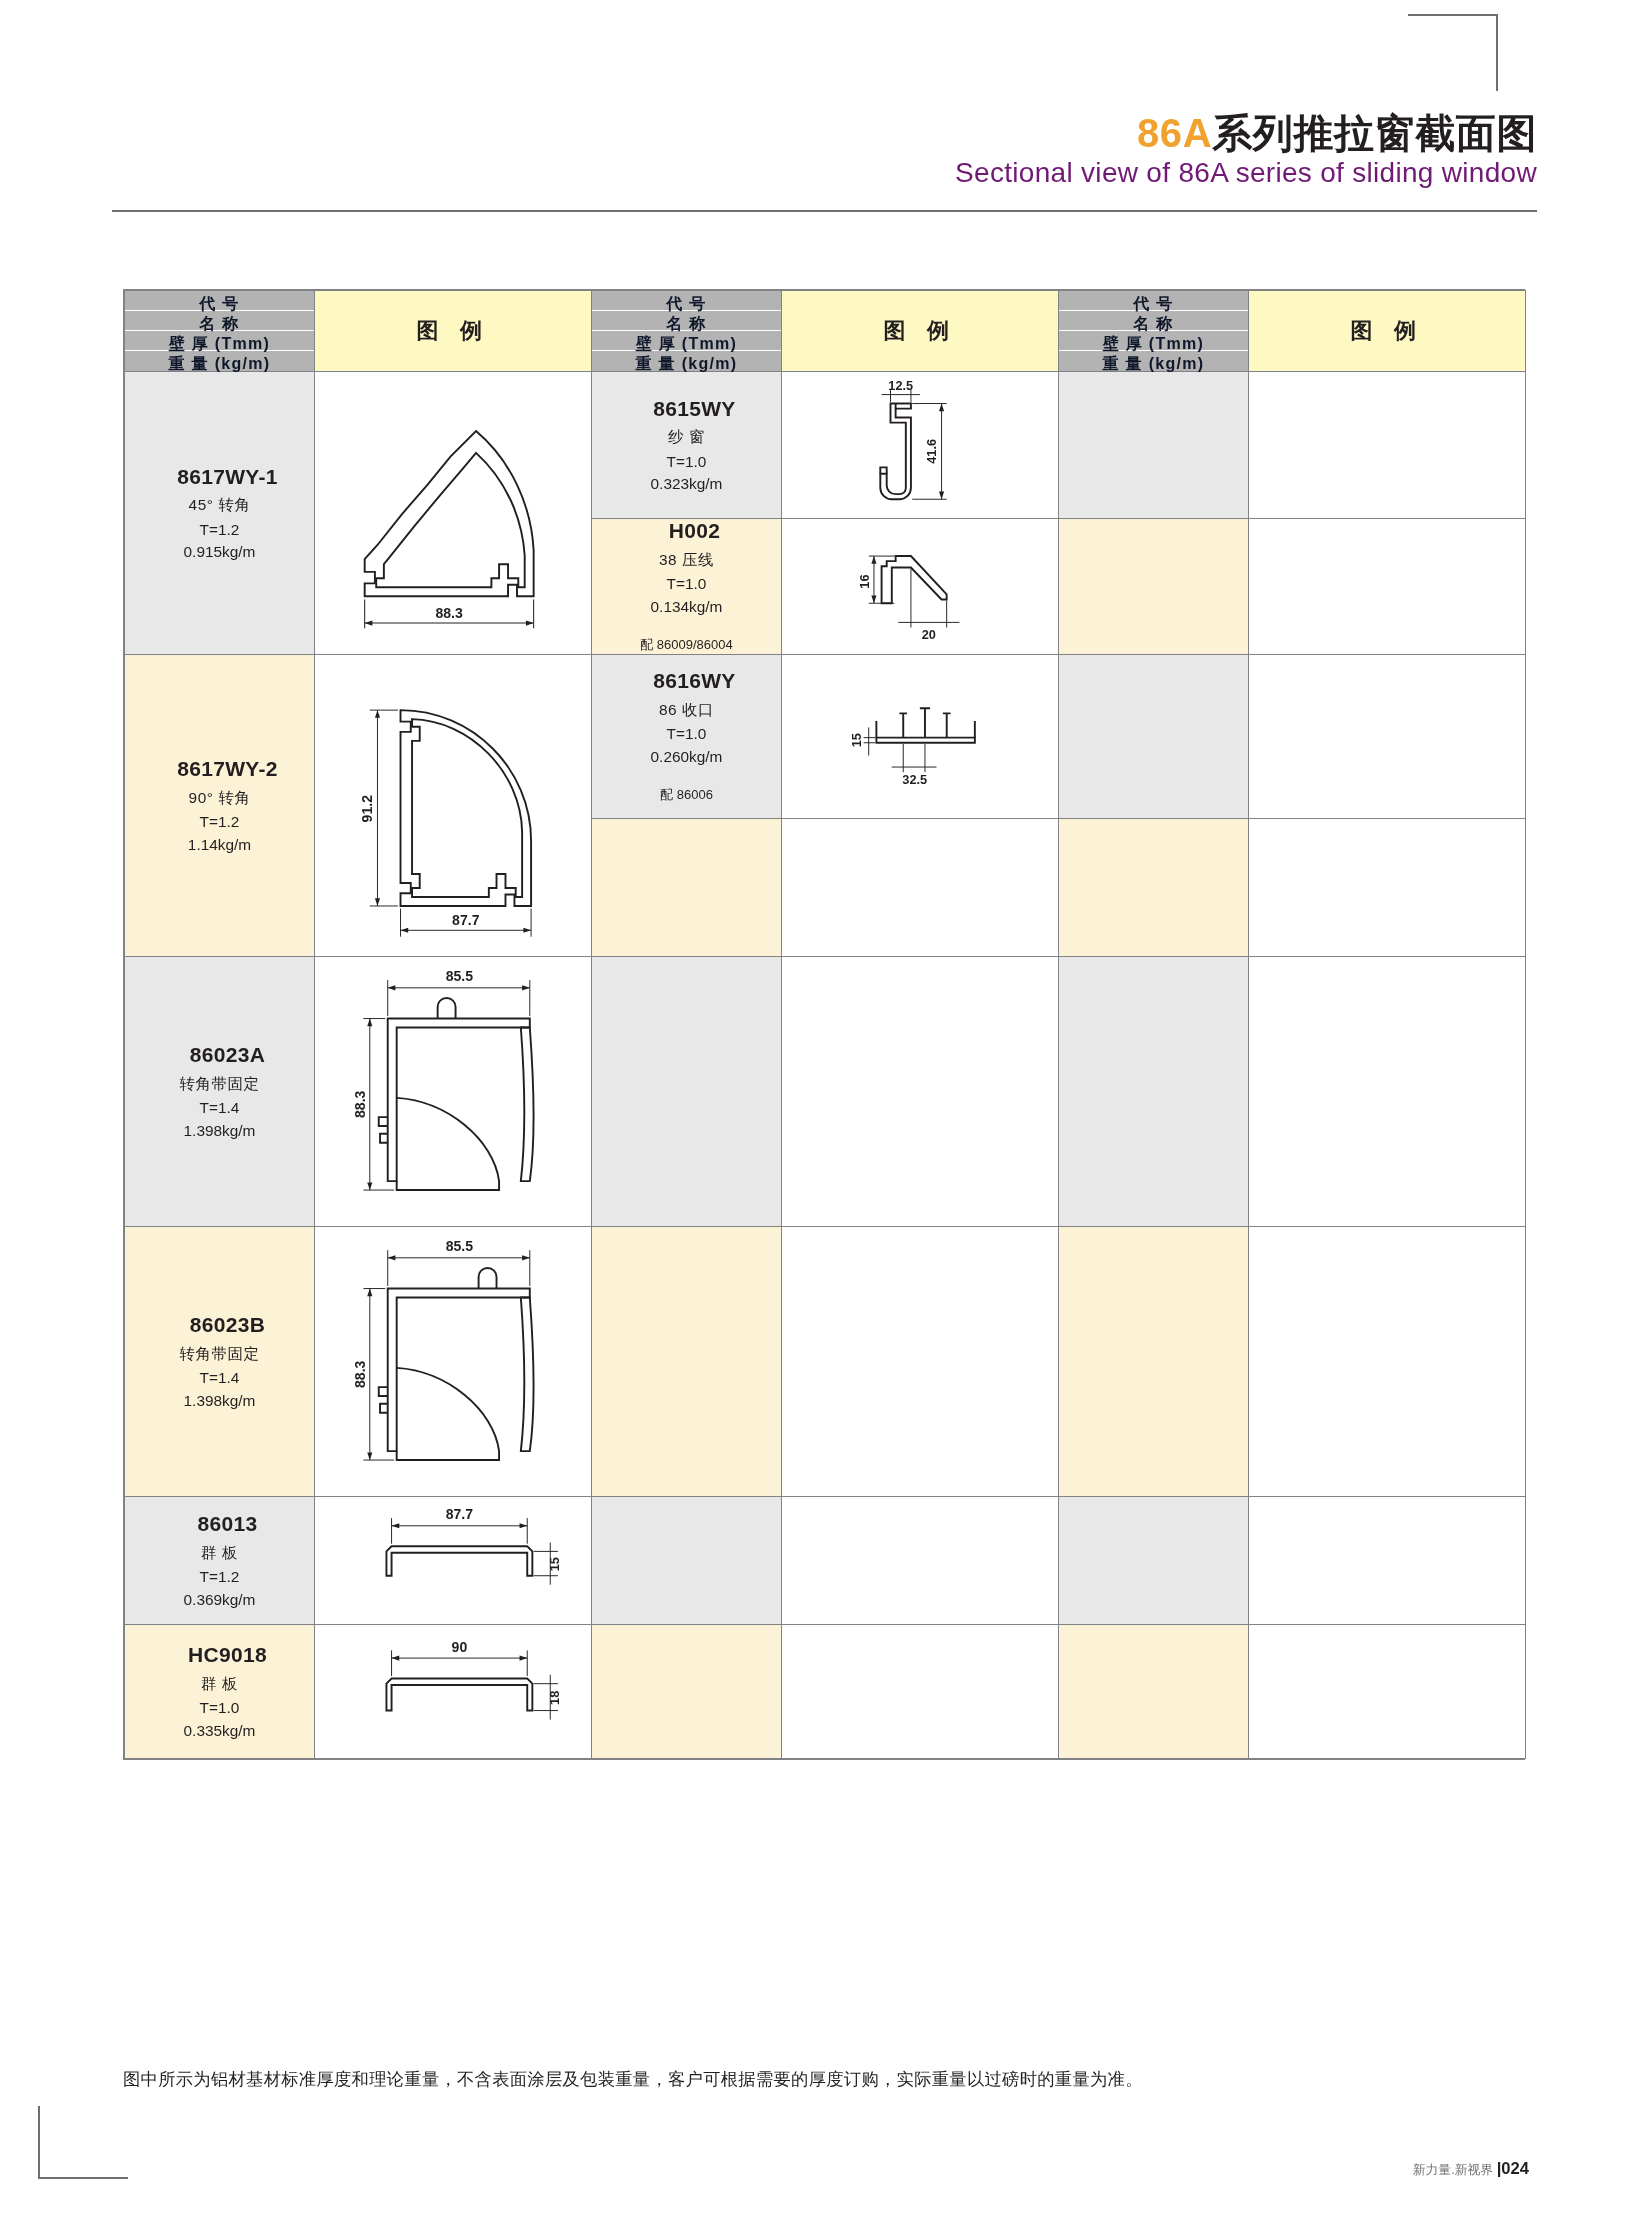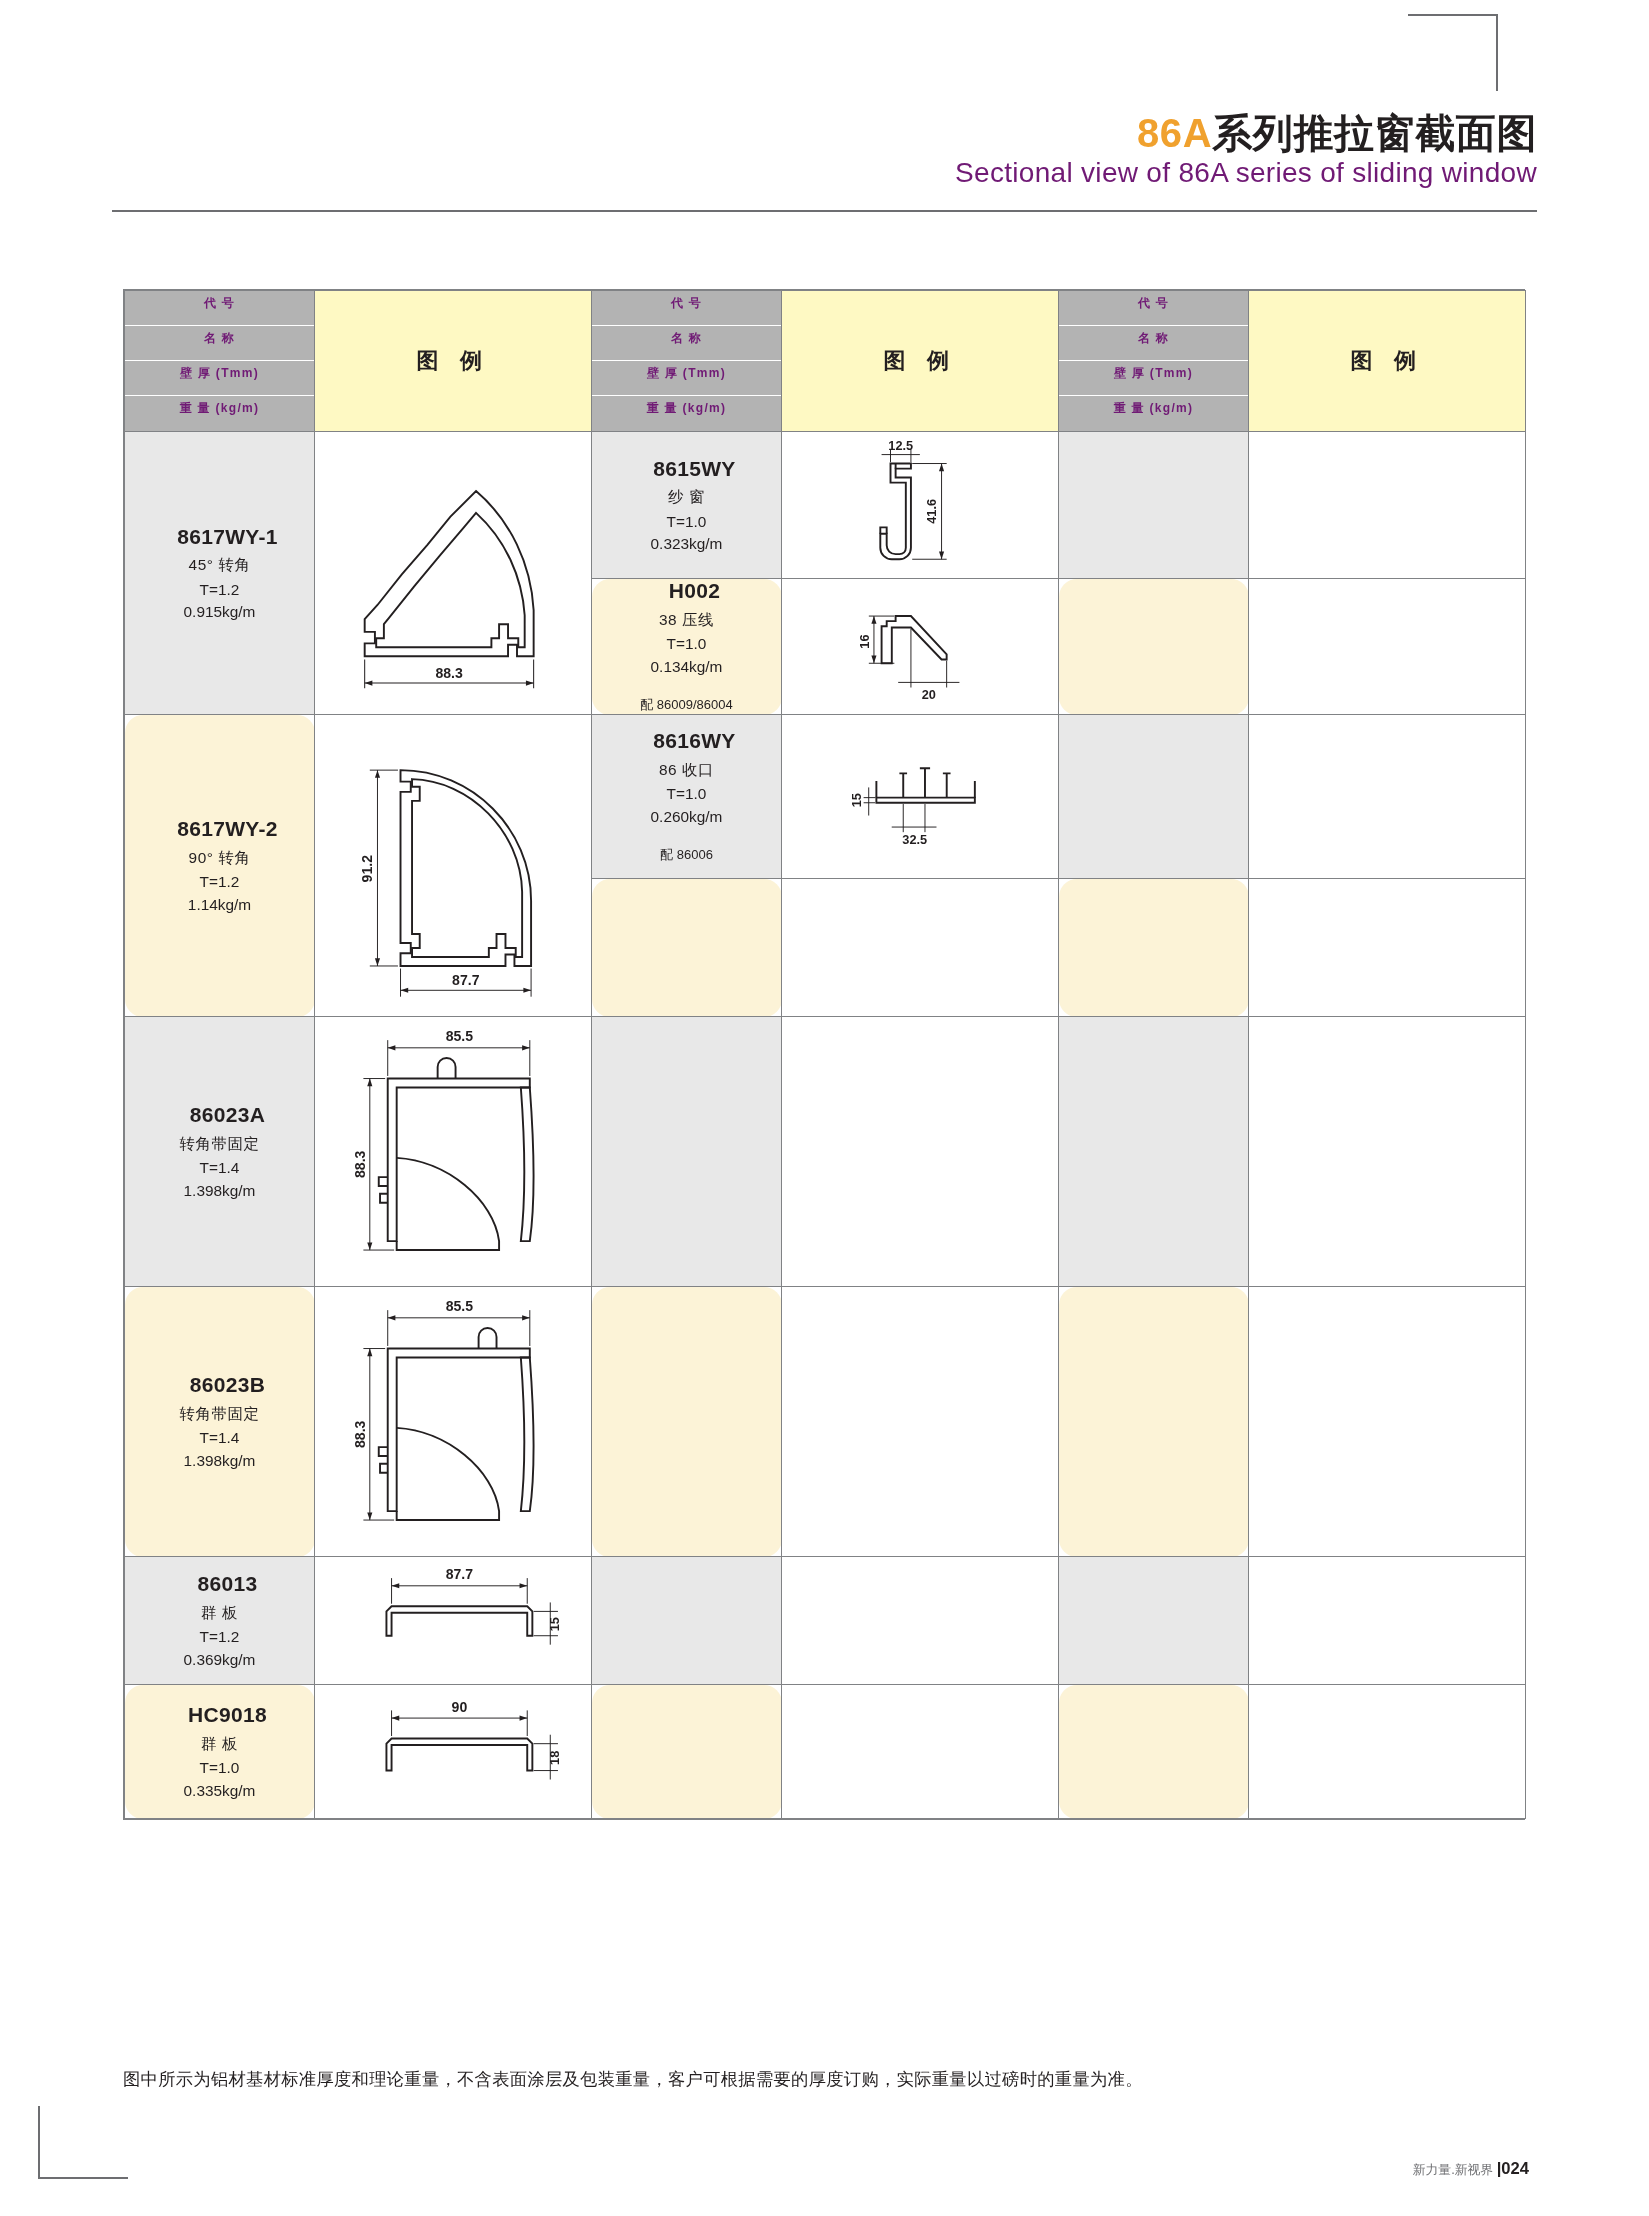--- a/index.html
+++ b/index.html
@@ -58,36 +58,36 @@
 
   
   col.c-label { width:190px; }
   col.c-fig   { width:277px; }
 
   
   .hd-stack { padding:0; }
   .hd-row {
     background:#b3b3b3;
     border-bottom:0.6px solid #ffffff;
-    font-size:12px; font-weight:bold;
-    color:#701a75;
-    height:35px; line-height:25.6px;
+    font-size:16px; font-weight:bold;
+    color:#0f172a;
+    height:20px; line-height:25.6px;
     letter-spacing:1.3px;
   }
   .hd-row:last-child { border-bottom:none; }
   .hd-fig {
     background:#fef9c3;
     font-size:22px; font-weight:bold; letter-spacing:7.7px;
     color:#231f20;
   }
 
   
   .lbl { padding:9px 3.8px; }
   .lbl.grey   { background:#e8e8e8; }
-  .lbl.cream  { background:#fcf3d7;border-radius:18px; }
+  .lbl.cream  { background:#fcf3d7; }
   .lbl .code { font-size:21px; font-weight:bold; letter-spacing:0.3px; margin-bottom:6.4px;padding-left:16px; }
   .lbl .nm   { font-size:15.4px; margin-bottom:4.5px; letter-spacing:0.6px;}
   .lbl .th   { font-size:15.4px; margin-bottom:4.5px; }
   .lbl .wt   { font-size:15.4px; }
   .lbl .mate { font-size:13px; margin-top:20px; }
 
   .fig { background:#ffffff; position:relative;font-weight:bold; }
   .fig svg { display:block; margin:0 auto; }
 
   .blank.grey  { background:#e8e8e8; }

